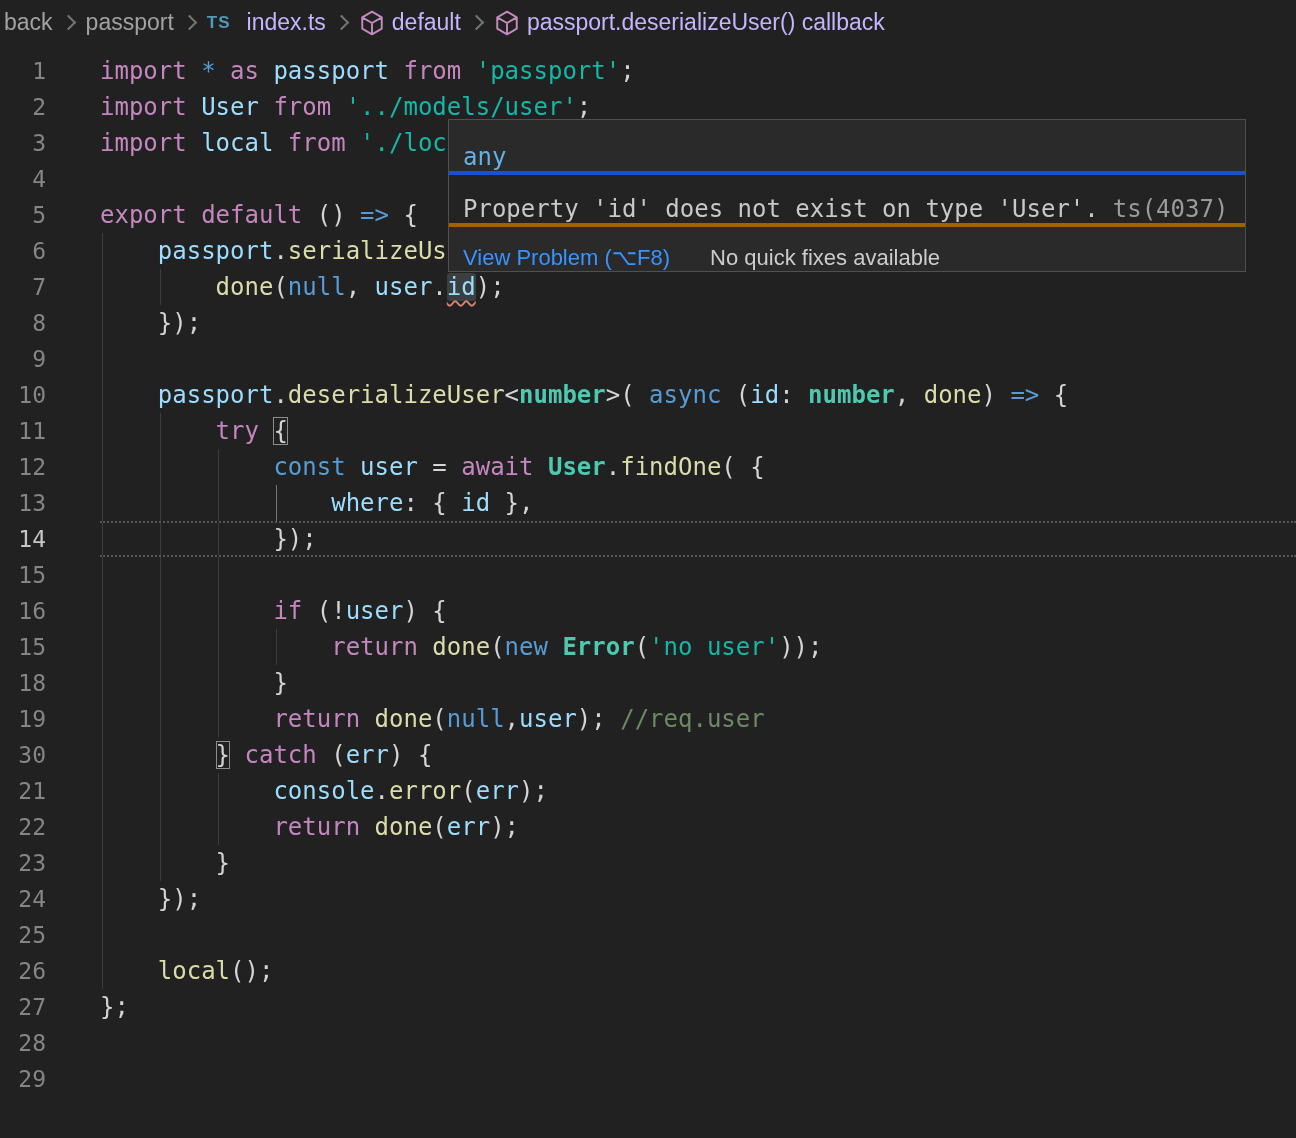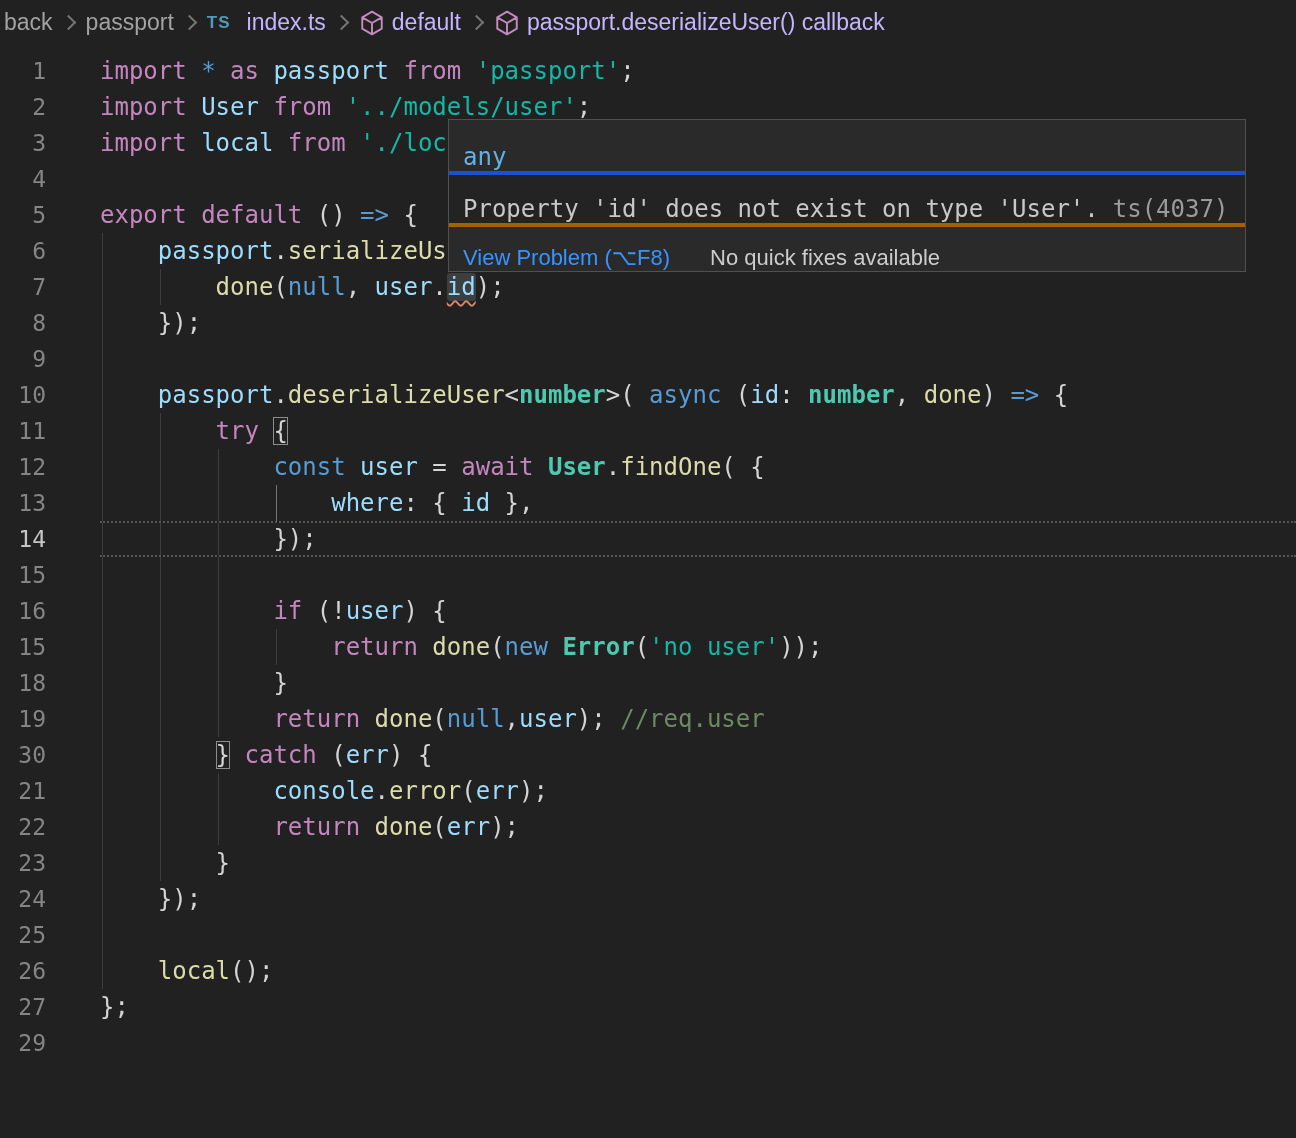--- a/index.html
+++ b/index.html
@@ -203,20 +203,24 @@
     </div>
     <div class="line">
       <div class="num">26</div>
       <div class="line-content"><div class="guide" style="left: 2px;"></div><span class="toks">    <span class="tok-fn">local</span><span class="tok-pun">();</span></span></div>
     </div>
     <div class="line">
       <div class="num">27</div>
       <div class="line-content"><span class="toks"><span class="tok-pun">};</span></span></div>
     </div>
     <div class="line">
+      <div class="num">28</div>
+      <div class="line-content"><span class="toks"></span></div>
+    </div>
+    <div class="line">
       <div class="num">29</div>
       <div class="line-content"><span class="toks"></span></div>
     </div>
   </div>
 
 <div class="hover">
   <div class="hover-row hover-type">
     <span>any</span>
   </div>
   <div class="hover-row hover-msg">

